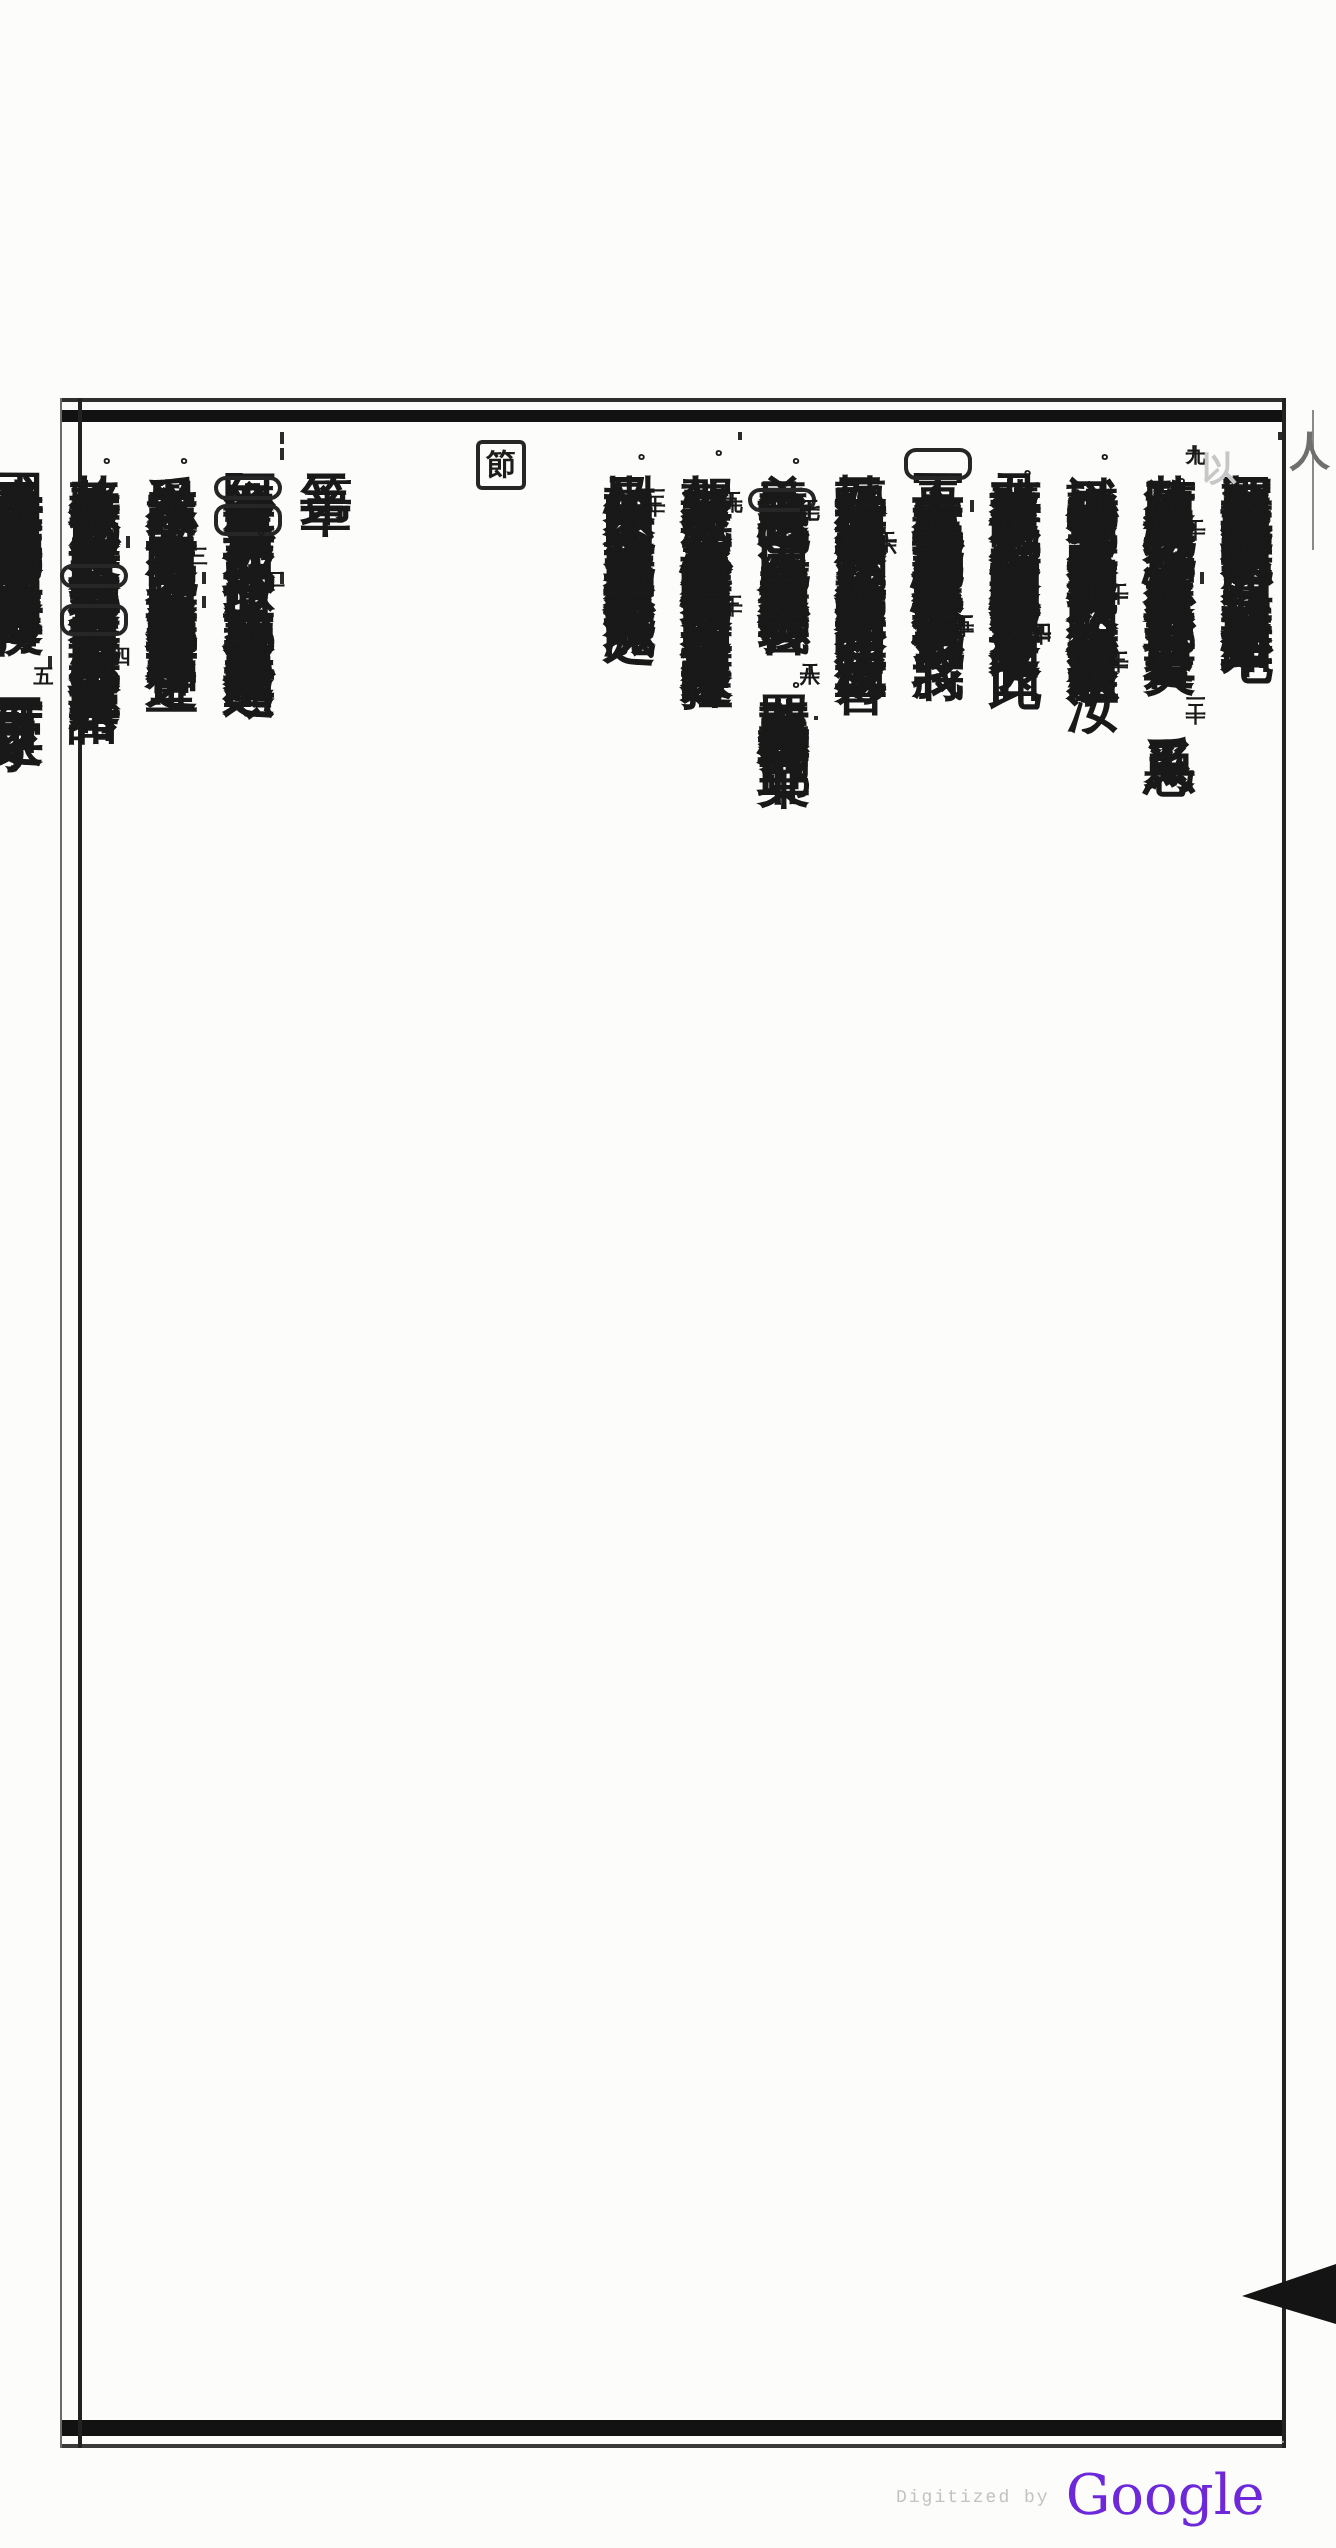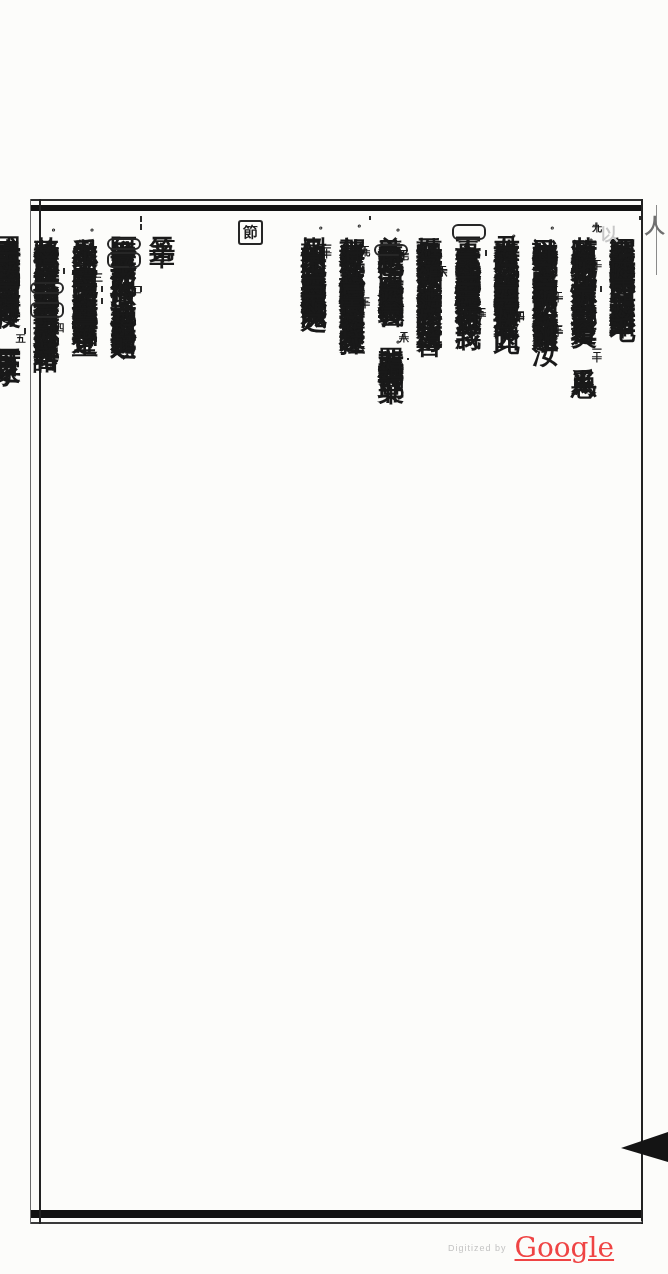--- a/index.html
+++ b/index.html
@@ -49,22 +49,22 @@
     border-right:47px solid #141414;
   }
 
   
   .frag-dark{position:absolute;left:645px;top:212px;font-size:20px;color:#6f6f6f;font-weight:600;}
   .frag-faint{position:absolute;left:601px;top:223px;font-size:17px;color:#c7c7c7;font-weight:600;}
   .frag-dot{position:absolute;left:640px;top:1217px;font-size:9px;color:#9a9a9a;}
 
   
   .wm{position:absolute;left:448px;top:1231px;white-space:nowrap;color:#bfbfbf;}
-  .wm-prefix{font-family:Liberation Sans, sans-serif;font-size:9px;letter-spacing:1px;color:#c3c3c3;vertical-align:6px;}
-  .wm-brand{font-family:"DejaVu Serif","Liberation Serif",serif;font-size:28px;color:#ef4444;margin-left:8px;text-decoration:underline;}
+  .wm-prefix{font-family:Liberation Mono, monospace;font-size:9px;letter-spacing:1px;color:#c3c3c3;vertical-align:6px;}
+  .wm-brand{font-family:"DejaVu Serif","Liberation Serif",serif;font-size:28px;color:#6d28d9;margin-left:8px;}
 </style>
 </head>
 <body>
 
 <div class="scan">
 
   <div class="rule top-thin"></div>
   <div class="rule top-thick"></div>
   <div class="rule bot-thick"></div>
   <div class="rule bot-thin"></div>

